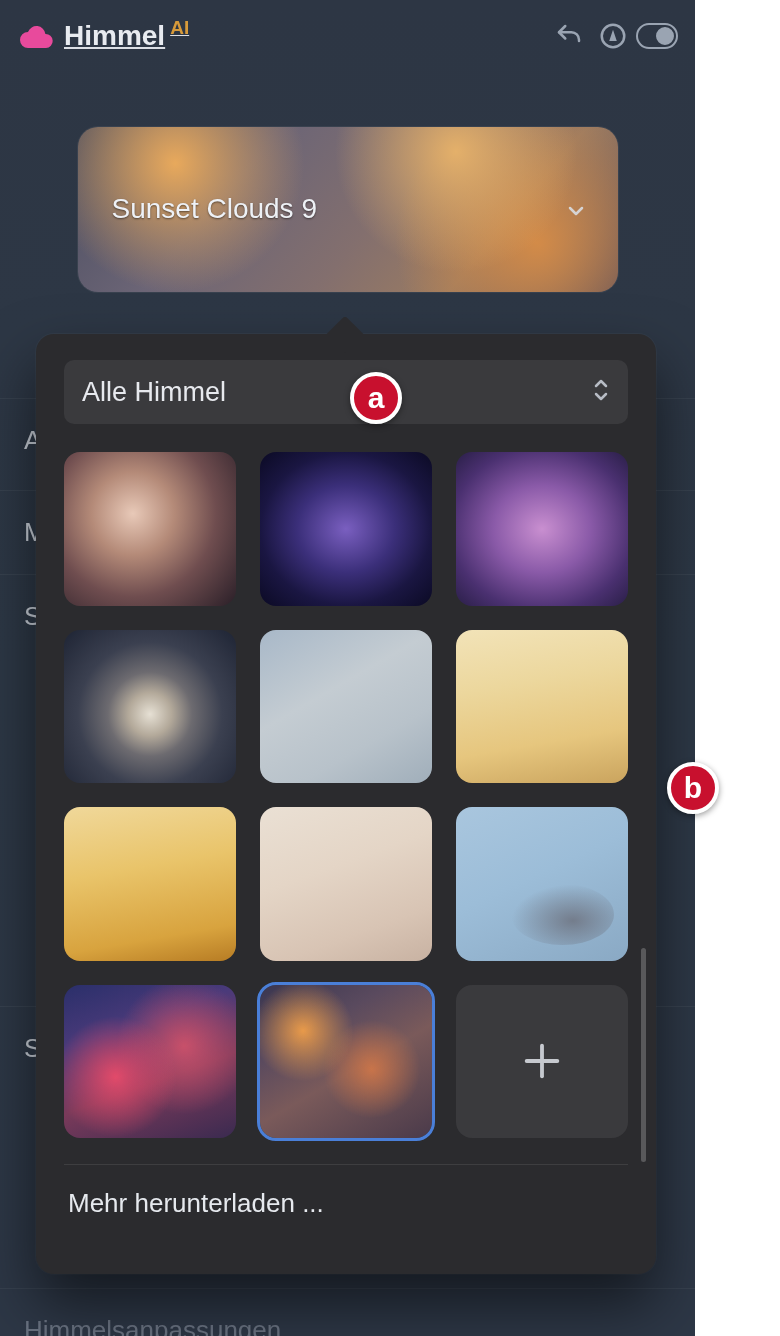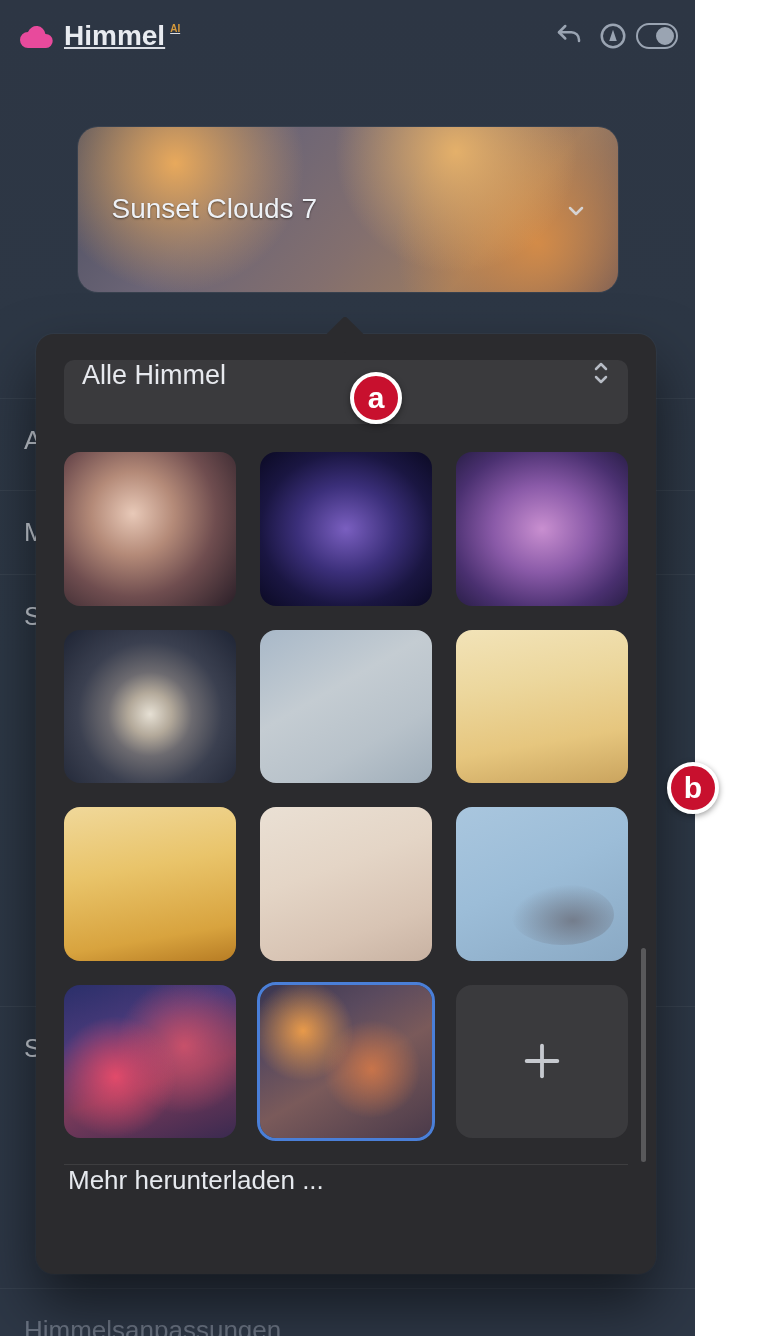--- a/index.html
+++ b/index.html
@@ -24,21 +24,21 @@
   
   .header {
     display: flex;
     align-items: center;
     height: 72px;
     padding: 0 16px 0 20px;
     text-decoration: underline;
   }
   .cloud-icon { color: #e84a9c; margin-right: 10px; display:flex; align-items:center;}
   .header-title { font-size: 28px; font-weight: 600; color: #e8ebf0; }
-  .ai-badge { font-size: 10px; font-weight: 700; color: #d79a3a; margin-left: 5px; position: relative; top:-8px;}
+  .ai-badge { font-size: 19px; font-weight: 700; color: #d79a3a; margin-left: 5px; position: relative; top:-8px;}
   .header-spacer { flex: 1; }
   .header-btn { width: 44px; height: 44px; display:flex; align-items:center; justify-content:center; color:#9aa4b2; cursor:pointer; }
   .header-btn svg { display:block; }
 
   
   .sky-card {
     position: relative;
     margin: 55px auto 0 auto;
     width: 540px;
     height: 165px;
@@ -94,21 +94,21 @@
   .popup::before {
     content:""; position:absolute; top:-13px; left: 296px;
     width: 26px; height: 26px; background:#2b2b2e;
     transform: rotate(45deg);
     border-top-left-radius:4px;
   }
   .category-select {
     height: 64px;
     background: #3a3a3d;
     border-radius: 10px;
-    display:flex; 
+    display:flex; align-items:center;
     padding: 0 18px;
     cursor:pointer;
   }
   .category-label { font-size: 27px; color:#e7e9ee; flex:1; }
   .sort-icon { color:#b7bcc5; }
 
   .thumb-grid {
     margin-top: 28px;
     display:grid;
     grid-template-columns: repeat(3, 1fr);
@@ -150,21 +150,21 @@
 
   .scroll-indicator {
     position:absolute; right: -18px; top: 496px; width:5px; height:214px;
     background: rgba(255,255,255,0.22); border-radius:3px;
   }
 
   .popup-divider {
     margin-top: 26px; height:1px; background: rgba(255,255,255,0.09);
   }
   .download-row {
-    height: 76px; display:flex; align-items:flex-start;
+    height: 76px; display:flex; align-items:center;
     font-size: 26px; color:#e6e9ee; cursor:pointer;
     padding-left: 4px;
   }
 
   
   .annot {
     position:absolute;
     width:52px; height:52px; border-radius:50%;
     background:#c8102e; border:4px solid #ffffff;
     color:#ffffff; font-weight:700; font-size:30px;
@@ -204,21 +204,21 @@
     <span class="header-btn">
       <svg width="42" height="26" viewBox="0 0 42 26" fill="none" stroke="currentColor" stroke-width="2">
           <rect x="1" y="1" width="40" height="24" rx="12"></rect>
           <circle cx="29" cy="13" r="8" fill="currentColor"></circle>
         </svg>
     </span>
   </div>
 
   <div class="sky-card">
     <div class="sky-card-bg"></div>
-    <span class="sky-card-label">Sunset Clouds 7</span>
+    <span class="sky-card-label">Sunset Clouds 9</span>
     <span class="sky-card-chevron">
       <svg width="24" height="24" viewBox="0 0 24 24" fill="none" stroke="currentColor" stroke-width="2.5" stroke-linecap="round" stroke-linejoin="round">
           <polyline points="6 9 12 15 18 9"></polyline>
         </svg>
     </span>
   </div>
 
   <div class="section-row r1">
       <span>A</span>
     </div>

